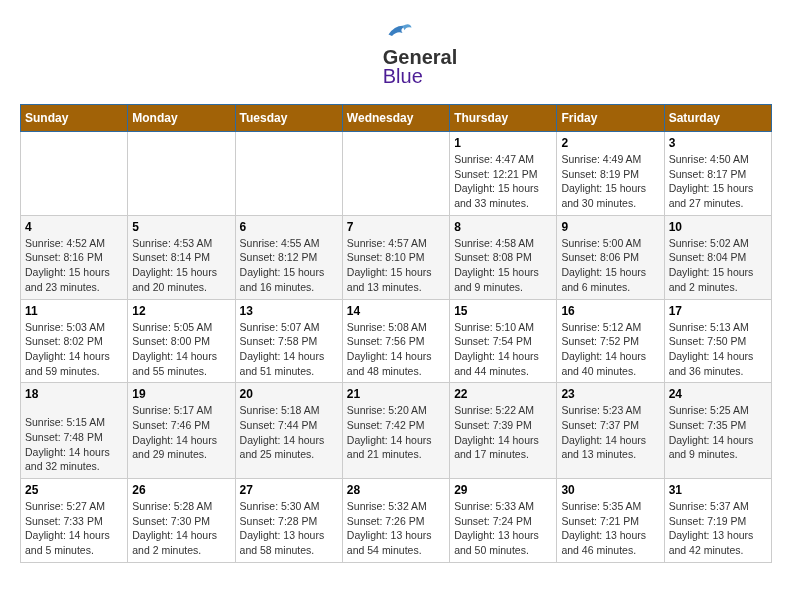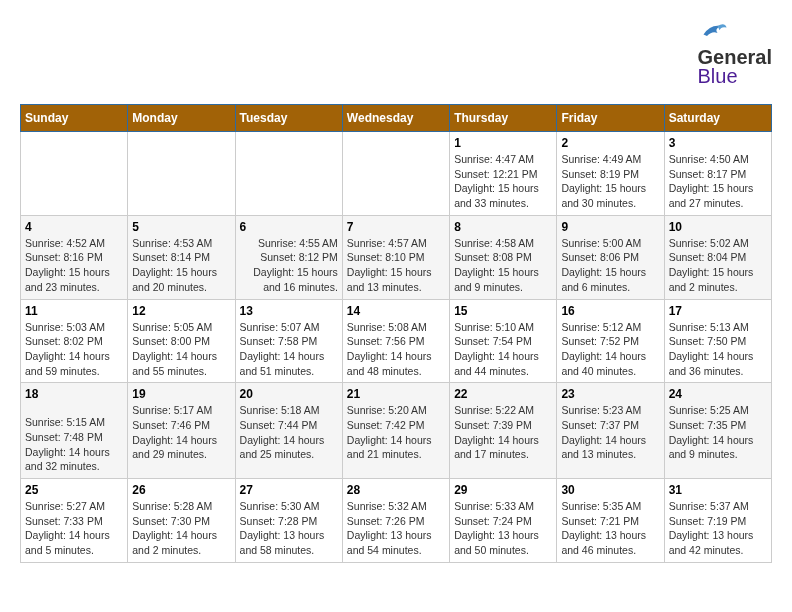--- a/index.html
+++ b/index.html
@@ -5,21 +5,21 @@
     * { box-sizing: border-box; margin: 0; padding: 0; }
     body {
       font-family: Arial, sans-serif;
       background: #fff;
       width: 792px;
       min-height: 612px;
       padding: 20px;
     }
     .header {
       display: flex;
-      justify-content: flex-end;
+      justify-content: center;
       align-items: flex-start;
       margin-bottom: 16px;
       margin-left: 48px;
     }
     .logo {
       display: flex;
       align-items: center;
     }
     .logo-bird {
       width: 28px;
@@ -150,21 +150,21 @@
         </td>
         <td>
           <span class="day-num">5</span>
           <div class="day-info" style="white-space: pre-line;">Sunrise: 4:53 AM
 Sunset: 8:14 PM
 Daylight: 15 hours
 and 20 minutes.</div>
         </td>
         <td>
           <span class="day-num">6</span>
-          <div class="day-info" style="white-space: pre-line; text-align: right;">Sunrise: 4:55 AM
+          <div class="day-info" style="white-space: pre-line;">Sunrise: 4:55 AM
 Sunset: 8:12 PM
 Daylight: 15 hours
 and 16 minutes.</div>
         </td>
         <td>
           <span class="day-num">7</span>
           <div class="day-info" style="white-space: pre-line;">Sunrise: 4:57 AM
 Sunset: 8:10 PM
 Daylight: 15 hours
 and 13 minutes.</div>

